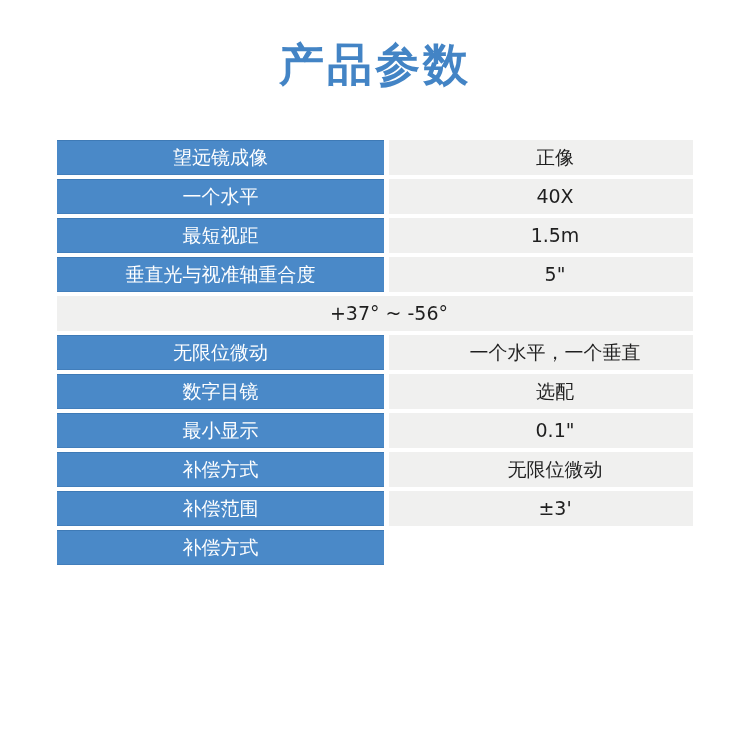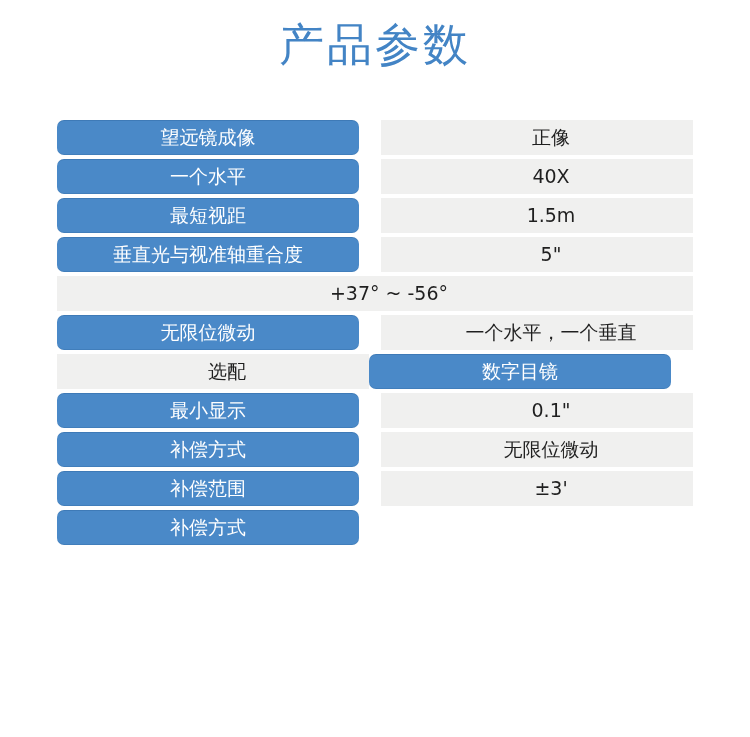--- a/index.html
+++ b/index.html
@@ -10,24 +10,24 @@
     font-family: "DejaVu Sans", "Liberation Sans", sans-serif;
     overflow: hidden;
     position: relative;
   }
   .page {
     width: 750px;
     height: 737px;
     background: #ffffff;
   }
   .page-title {
-    padding-top: 19px;
+    padding-top: 39px;
     text-align: center;
     font-family: "DejaVu Serif", "Liberation Serif", serif;
-    font-weight: normal;
+    font-weight: bold;
     font-size: 45px;
     letter-spacing: 3px;
     color: var(--title-color, #4384c5);
     line-height: 1.15;
   }
   .spec-table {
     width: 636px;
     margin: 49px auto 0 auto;
   }
   .spec-row {
@@ -37,28 +37,27 @@
   }
   .spec-cell {
     display: flex;
     align-items: center;
     justify-content: center;
     font-size: 19px;
     line-height: 1;
     text-align: center;
   }
   .spec-label {
-    width: 302px;
+    width: 327px;
     background: var(--label-bg, #4a89c8);
     color: var(--label-text, #ffffff);
     border-top: 1px solid rgba(30, 80, 130, 0.25);
     border-bottom: 1px solid rgba(30, 80, 130, 0.18);
-    margin-right: 22px;
+    margin-right: 5px;
     flex: 0 0 auto;
-    border-radius: 7px;
   }
   .spec-value {
     flex: 1 1 auto;
     background: var(--value-bg, #f0f0ef);
     color: var(--value-text, #1f1f1f);
     padding-left: 28px;
   }
 </style>
 </head>
 <body>
@@ -93,22 +92,22 @@
     <div class="spec-row">
       <div class="spec-cell spec-value">+37° ~ -56°</div>
     </div>
 
     <div class="spec-row">
       <div class="spec-cell spec-label">无限位微动</div>
       <div class="spec-cell spec-value">一个水平，一个垂直</div>
     </div>
 
     <div class="spec-row">
+      <div class="spec-cell spec-label">数字目镜</div>
       <div class="spec-cell spec-value">选配</div>
-      <div class="spec-cell spec-label">数字目镜</div>
     </div>
 
 
     <div class="spec-row">
       <div class="spec-cell spec-label">最小显示</div>
       <div class="spec-cell spec-value">0.1"</div>
     </div>
 
     <div class="spec-row">
       <div class="spec-cell spec-label">补偿方式</div>

